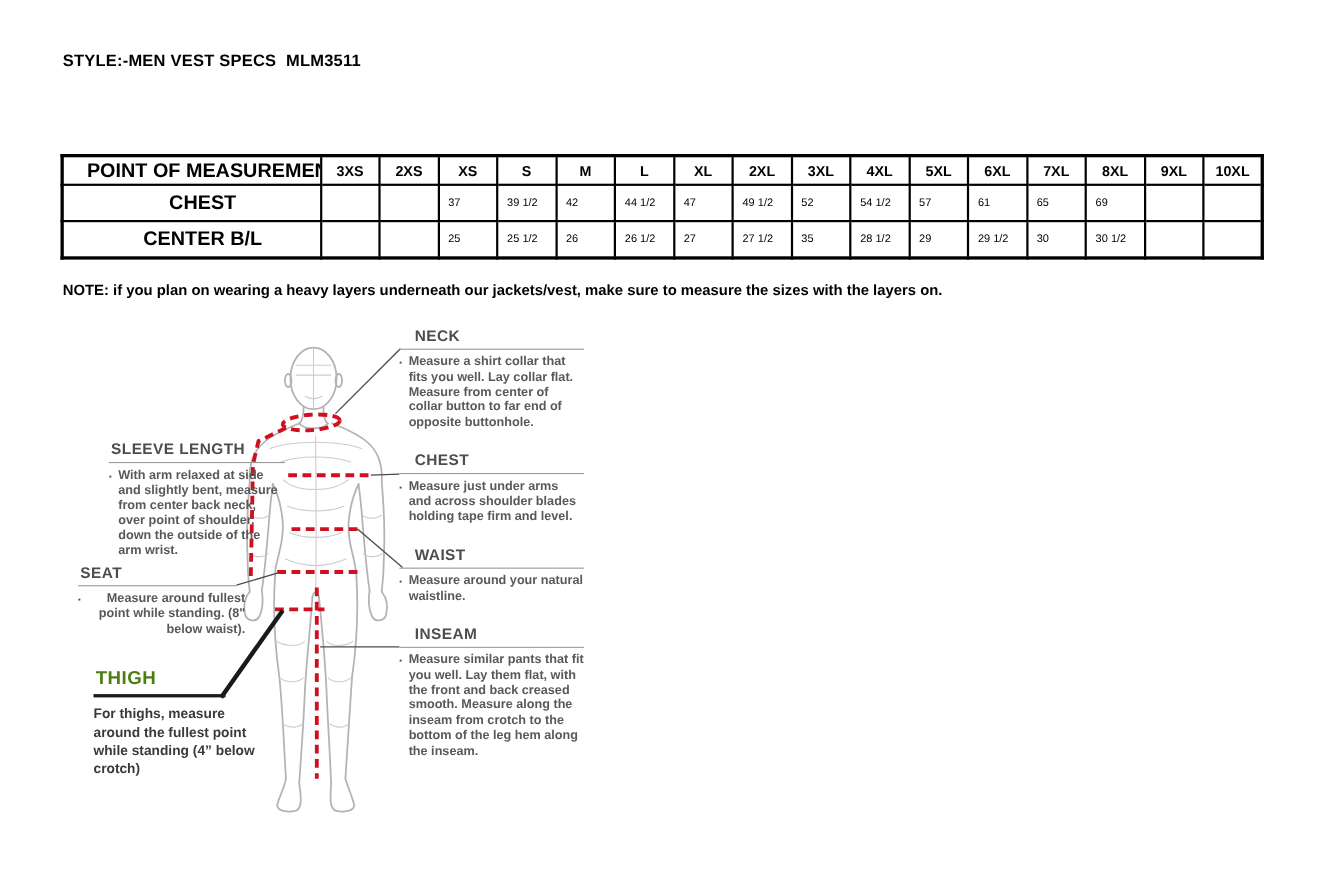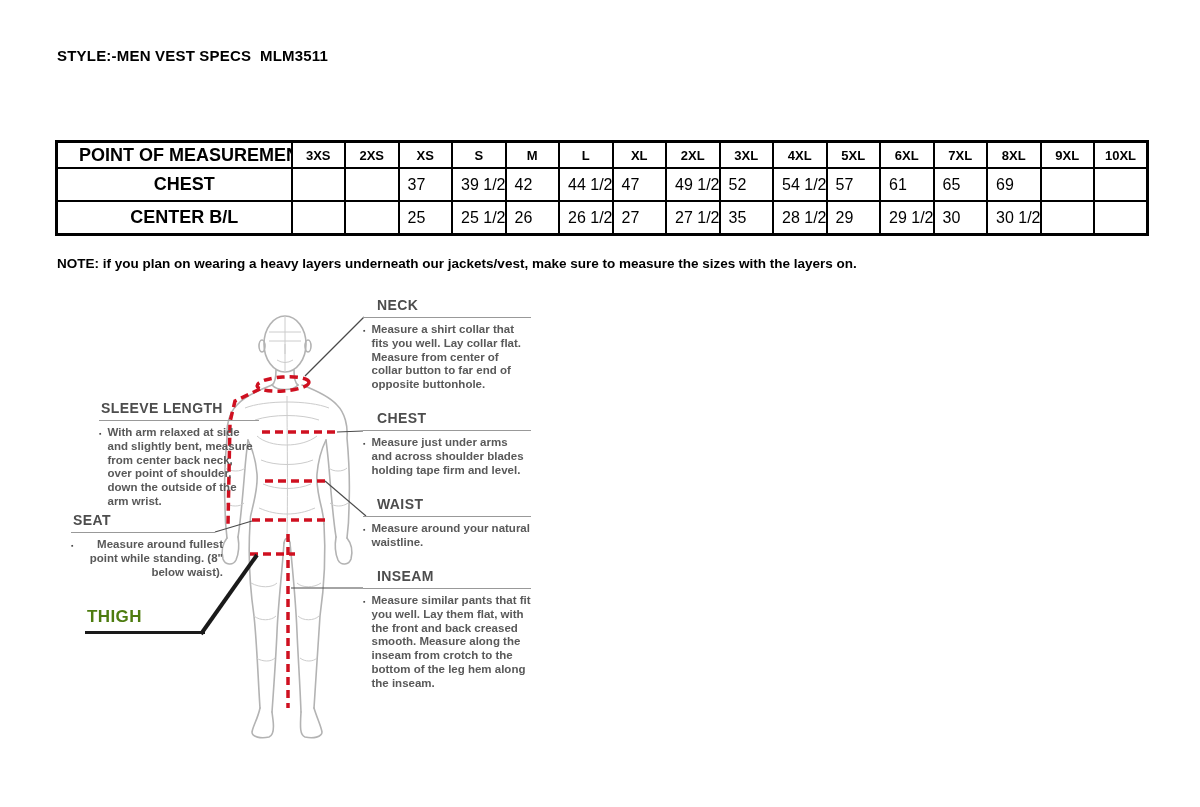--- a/index.html
+++ b/index.html
@@ -26,21 +26,21 @@
     border:2px solid #000;vertical-align:middle;overflow:hidden;white-space:nowrap;
   }
   .size-table th{
     height:22px;font-size:13px;font-weight:bold;text-align:center;padding:1px 2px;
   }
   .size-table th.pom,
   .size-table td.rowlabel{
     text-align:center;padding-left:21px;font-weight:bold;font-size:18px;
   }
   .size-table td{
-    height:29px;font-size:16px;font-weight:normal;text-align:left;padding-left:8px;
+    height:29px;font-size:10px;font-weight:normal;text-align:left;padding-left:8px;
   }
   
   .guide{
     position:absolute;left:55px;top:288px;width:480px;height:465px;
   }
   .guide svg{position:absolute;left:0;top:0;}
   .guide-section{position:absolute;font-weight:bold;}
   .gs-head{
     font-size:14px;line-height:18px;color:#4d4d4d;letter-spacing:.4px;
     padding:0 0 3px 14px;border-bottom:1.5px solid #999;
@@ -259,15 +259,18 @@
   <div class="guide-section sec-seat">
     <div class="gs-head left">SEAT</div>
     <div class="gs-body">
       <span class="bullet">▪</span>
       <span>Measure around fullest point while standing. (8" below waist).</span>
     </div>
   </div>
 
   <div class="guide-section sec-thigh">
     <div class="gs-head">THIGH</div>
+    <div class="gs-body">
+      <span>For thighs, measure around the fullest point while standing (4” below crotch)</span>
+    </div>
   </div>
 
 </div>
 
 </body></html>

